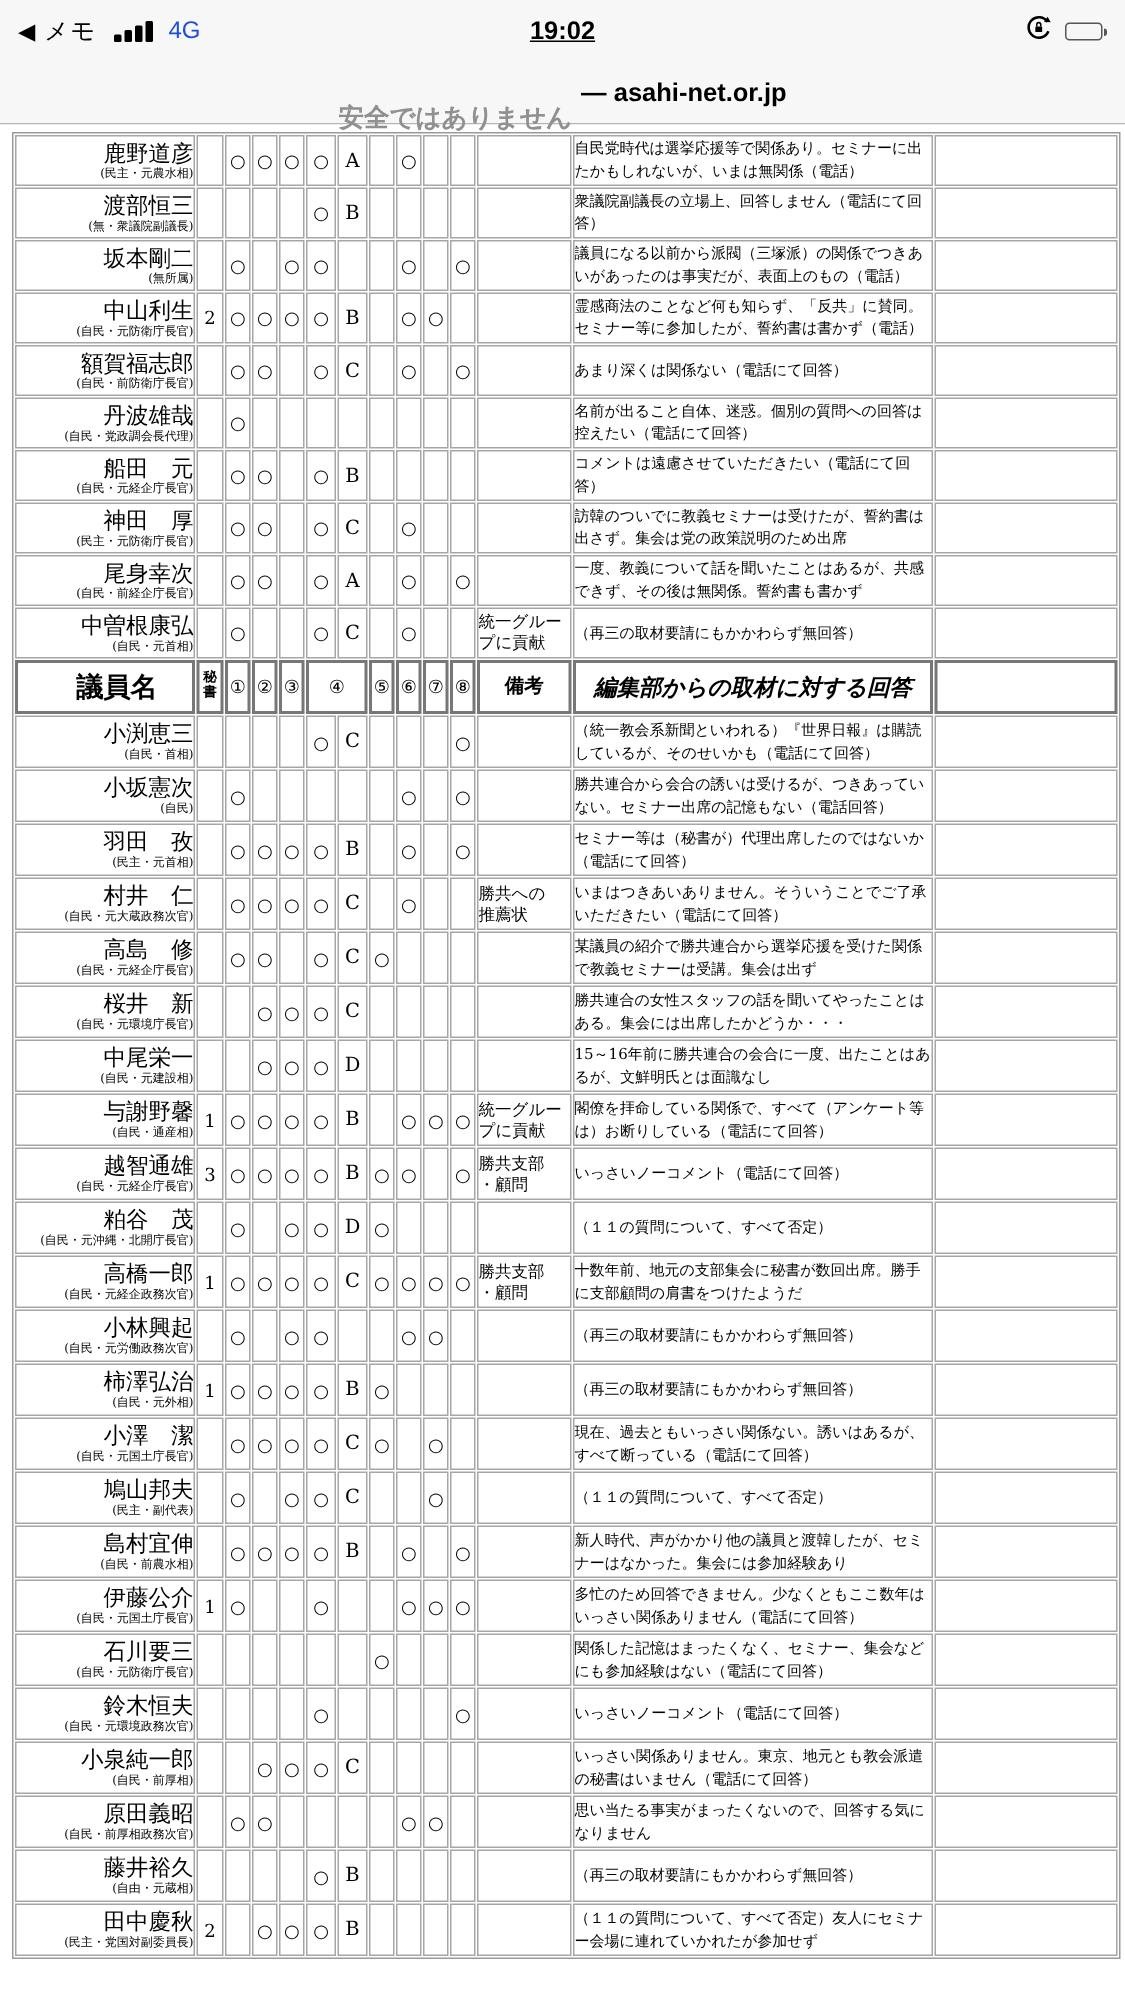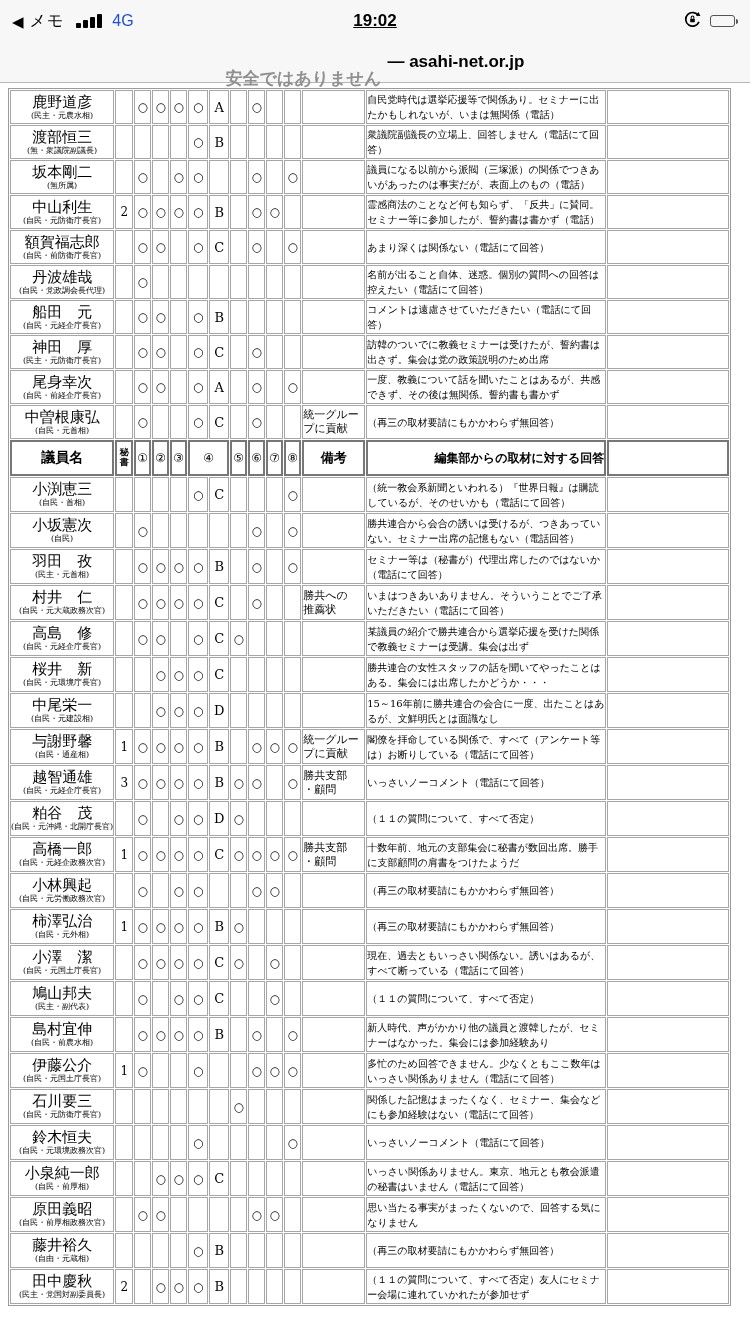--- a/index.html
+++ b/index.html
@@ -32,38 +32,38 @@
   
   .page{background:#fff;padding-top:5px;}
   table.poll{
     margin-left:8px;
     border-collapse:separate;border-spacing:1px;
     background:#fff;border:1px solid #9a9a9a;
     font-family:"DejaVu Serif","Liberation Serif",serif;
     table-layout:fixed;
   }
   table.poll td{border:1px solid #a6a6a6;background:#fff;padding:0;overflow:hidden;vertical-align:middle;}
-  td.c-name{width:100px;text-align:center;vertical-align:middle;padding:1px 0 1px 3px;}
+  td.c-name{width:100px;text-align:right;vertical-align:middle;padding:1px 0 1px 3px;}
   .nm{font-size:15px;line-height:1.15;color:#000;white-space:pre;}
   .af{font-size:8px;line-height:1.2;color:#000;white-space:nowrap;}
   td.c-sec{width:14px;font-size:12px;text-align:center;}
   td.c-mark{width:13px;text-align:center;font-size:12px;}
   td.c-g1{width:18px;text-align:center;font-size:12px;}
   td.c-g2{width:18px;text-align:center;font-size:13px;}
   td.c-biko{width:59px;font-size:11px;line-height:1.25;padding:1px 2px;white-space:pre-line;text-align:left;}
   td.c-resp{width:236px;font-size:10px;line-height:1.5;padding:1px 3px;text-align:left;}
   td.c-extra{width:118px;}
   tr.pre td{height:32px;}
   tr.post td{height:33px;}
   tr.hdr td{height:32px;border:2px solid #777;font-weight:bold;text-align:center;}
-  tr.hdr td.c-name{font-size:14px;padding-left:0;}
+  tr.hdr td.c-name{font-size:18px;padding-left:16px;}
   tr.hdr td.c-sec{font-size:9px;line-height:1.1;padding:0;}
   tr.hdr td.c-mark,tr.hdr td.c-g{font-size:12px;font-weight:normal;}
   tr.hdr td.c-biko{font-size:13px;text-align:center;white-space:normal;}
-  tr.hdr td.c-resp{font-size:12px;text-align:right;line-height:1.2;}
+  tr.hdr td.c-resp{font-size:15px;text-align:center;line-height:1.2;font-style:italic;}
 </style>
 </head>
 <body>
 
 <div class="chrome">
   <div class="status-row">
     <div class="status-left">
       <span class="back-chevron">◀</span>
       <span class="back-app">メモ</span>
       <span class="signal">

